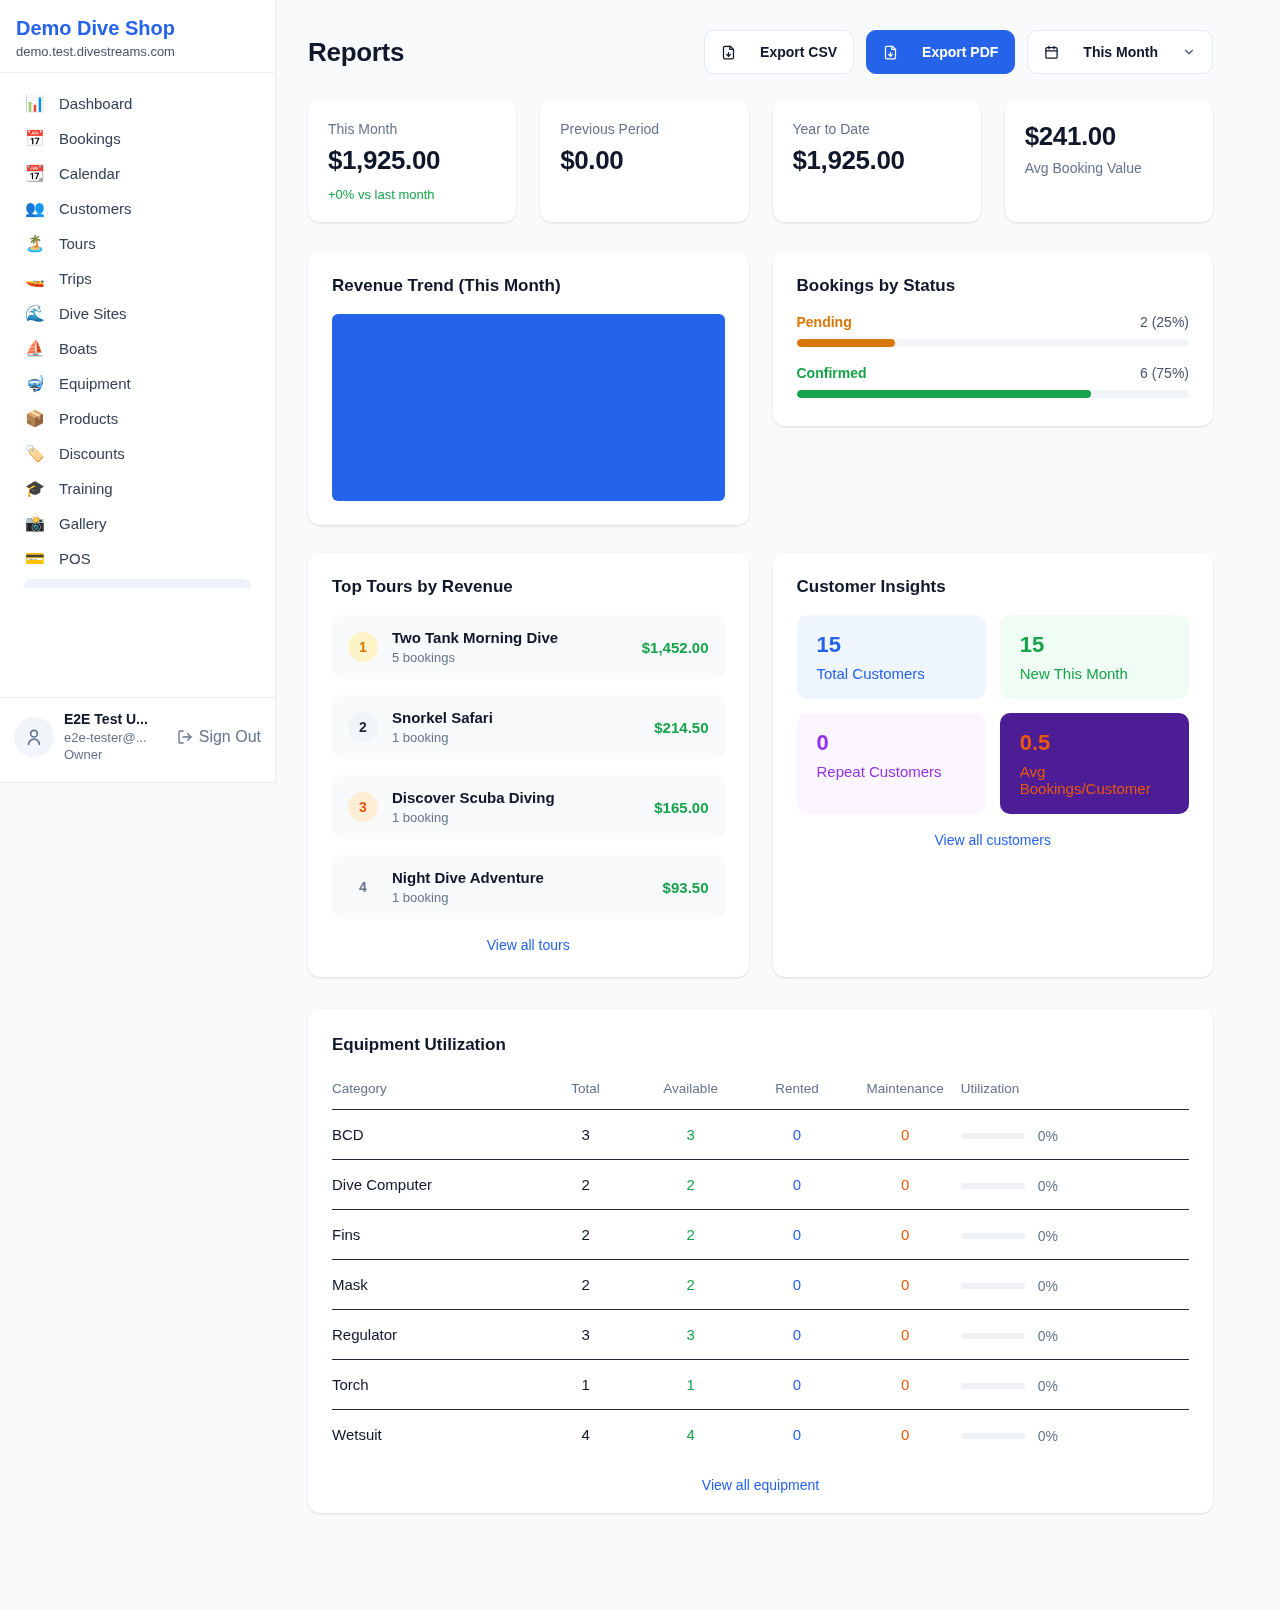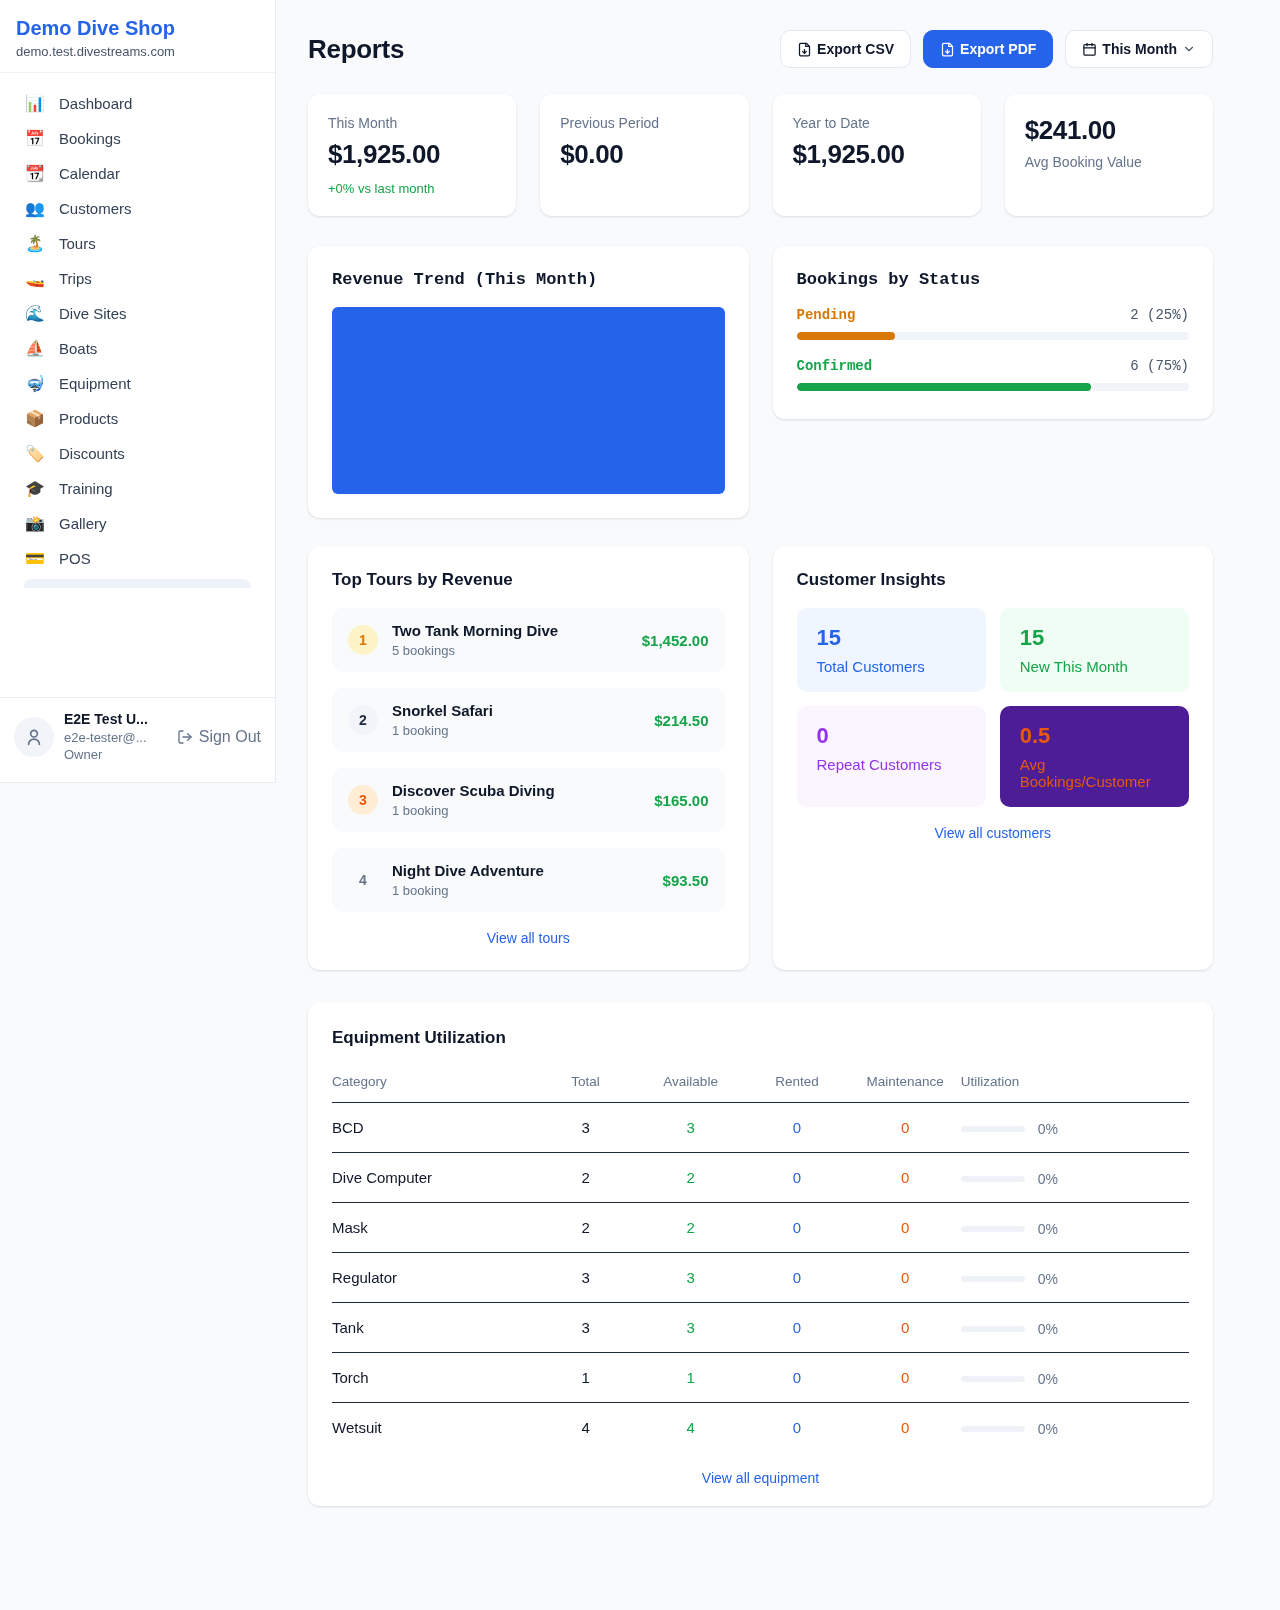--- a/index.html
+++ b/index.html
@@ -40,22 +40,22 @@
   .user-name { font-size: 14px; font-weight: 700; color: #0f172a; margin-bottom: 2px; }
   .user-email, .user-role { font-size: 13px; color: #64748b; line-height: 1.35; }
   .signout { display: flex; align-items: center; gap: 6px; color: #64748b; font-size: 16px; cursor: pointer; white-space: nowrap; }
 
   
   main { flex: 1; padding: 30px 67px 75px 32px; }
   .page-header { display: flex; justify-content: space-between; align-items: center; margin-bottom: 26px; }
   .page-title { font-size: 26px; font-weight: 700; letter-spacing: -0.3px; }
   .actions { display: flex; gap: 12px; }
   .btn {
-    display: inline-flex; align-items: center; gap: 5px;
-    height: 38px; padding: 0 16px; border-radius: 10px;
+    display: inline-flex; align-items: center; gap: 24px;
+    height: 44px; padding: 0 16px; border-radius: 10px;
     font-size: 14px; font-weight: 700; cursor: pointer; background: #fff;
     border: 1px solid #e2e8f0; color: #0f172a;
     font-family: "Liberation Sans", sans-serif;
   }
   .btn-primary { background: #2563eb; border-color: #2563eb; color: #fff; padding-left: 16px; }
   .btn svg { flex-shrink: 0; }
 
   .card {
     background: #fff; border-radius: 12px;
     box-shadow: 0 1px 2px rgba(15,23,42,.05), 0 1px 3px rgba(15,23,42,.08);
@@ -64,21 +64,21 @@
   
   .stats-grid { display: grid; grid-template-columns: repeat(4, 1fr); gap: 24px; margin-bottom: 30px; }
   .stat-card { padding: 21px 20px; height: 122px; }
   .stat-label { font-size: 14px; color: #64748b; }
   .stat-value { font-size: 26px; font-weight: 700; letter-spacing: -0.4px; margin-top: 8px; }
   .stat-delta { font-size: 13px; color: #16a34a; margin-top: 11px; }
   .stat-card.value-first .stat-value { margin-top: 0; }
   .stat-card.value-first .stat-label { margin-top: 8px; }
 
   
-  .row-2 { display: grid; grid-template-columns: 1fr 1fr; gap: 24px; align-items: start; margin-bottom: 28px; font-family: Liberation Mono, monospace; }
+  .row-2 { display: grid; grid-template-columns: 1fr 1fr; gap: 24px; align-items: start; margin-bottom: 28px; }
   .panel { padding: 24px; }
   .panel-title { font-size: 17px; font-weight: 700; margin-bottom: 18px; }
   .chart-block { height: 187px; background: #2563eb; border-radius: 6px; }
 
   .status-row { margin-bottom: 18px; }
   .status-row:last-child { margin-bottom: 4px; }
   .status-head { display: flex; justify-content: space-between; align-items: baseline; margin-bottom: 9px; }
   .status-label { font-size: 14px; font-weight: 700; }
   .status-count { font-size: 14px; color: #475569; }
   .bar-track { height: 8px; background: #f1f5f9; border-radius: 4px; overflow: hidden; }
@@ -408,20 +408,31 @@
             <td>2</td>
             <td class="avail">2</td>
             <td class="rented">0</td>
             <td class="maint">0</td>
             <td class="util"><span class="util-wrap">
                   <span class="util-track"></span>
                   <span class="util-pct">0%</span>
                 </span></td>
           </tr>
           <tr>
+            <td class="cat">Fins</td>
+            <td>2</td>
+            <td class="avail">2</td>
+            <td class="rented">0</td>
+            <td class="maint">0</td>
+            <td class="util"><span class="util-wrap">
+                  <span class="util-track"></span>
+                  <span class="util-pct">0%</span>
+                </span></td>
+          </tr>
+          <tr>
             <td class="cat">Mask</td>
             <td>2</td>
             <td class="avail">2</td>
             <td class="rented">0</td>
             <td class="maint">0</td>
             <td class="util"><span class="util-wrap">
                   <span class="util-track"></span>
                   <span class="util-pct">0%</span>
                 </span></td>
           </tr>
@@ -430,31 +441,20 @@
             <td>3</td>
             <td class="avail">3</td>
             <td class="rented">0</td>
             <td class="maint">0</td>
             <td class="util"><span class="util-wrap">
                   <span class="util-track"></span>
                   <span class="util-pct">0%</span>
                 </span></td>
           </tr>
           <tr>
-            <td class="cat">Tank</td>
-            <td>3</td>
-            <td class="avail">3</td>
-            <td class="rented">0</td>
-            <td class="maint">0</td>
-            <td class="util"><span class="util-wrap">
-                  <span class="util-track"></span>
-                  <span class="util-pct">0%</span>
-                </span></td>
-          </tr>
-          <tr>
             <td class="cat">Torch</td>
             <td>1</td>
             <td class="avail">1</td>
             <td class="rented">0</td>
             <td class="maint">0</td>
             <td class="util"><span class="util-wrap">
                   <span class="util-track"></span>
                   <span class="util-pct">0%</span>
                 </span></td>
           </tr>

